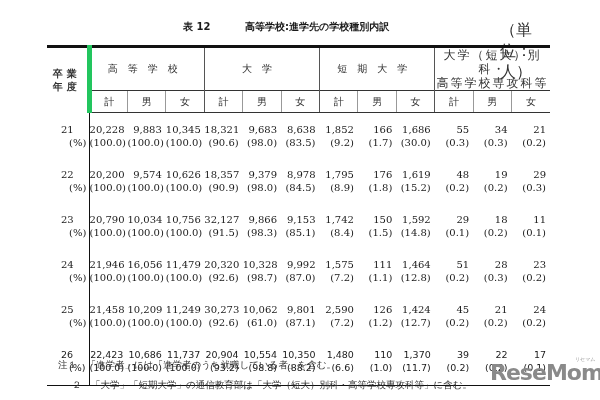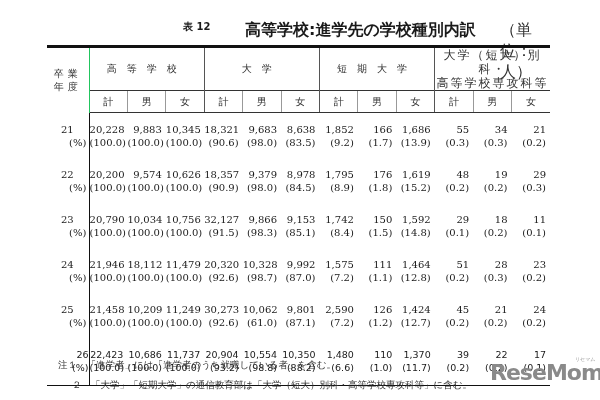--- a/index.html
+++ b/index.html
@@ -2,38 +2,38 @@
 <html><head>
 <meta charset="utf-8">
 <style>
   html, body { margin: 0; padding: 0; }
   body {
     width: 600px; height: 400px; background: #ffffff; position: relative; overflow: hidden;
     font-family: "DejaVu Serif", "Liberation Serif", serif; color: #1a1a1a;
   }
   .title-row { position: absolute; top: 20px; left: 0; width: 500px; height: 16px; font-size: 10px; }
   .table-no { position: absolute; left: 183px; top: 0; font-family: "DejaVu Sans", sans-serif; font-weight: bold; font-size: 10px; }
-  .table-title { position: absolute; left: 245px; top: 0; font-family: "DejaVu Sans", sans-serif; font-weight: bold; font-size: 16px; }
+  .table-title { position: absolute; left: 245px; top: 0; font-family: "DejaVu Sans", sans-serif; font-weight: bold; font-size: 10px; }
   .unit { position: absolute; left: 500px; top: 0; font-size: 16px; color: #333; text-align: right; }
 
   .tbl { position: absolute; left: 47px; top: 45px; width: 503px; border-collapse: collapse; table-layout: fixed; }
   .tbl td, .tbl th { padding: 0; font-weight: normal; }
   .tbl thead tr.r1 th { height: 38px; border-top: 3px solid #111; }
   .tbl thead tr.r2 th { height: 21px; border-top: 1px solid #333; border-bottom: 1px solid #333; font-size: 10px; color: #333; }
-  .tbl .yearhead { border-right: 1px solid #22c55e; font-size: 10px; line-height: 13px; color: #333; letter-spacing: 4px; }
+  .tbl .yearhead { border-right: 5px solid #22c55e; font-size: 10px; line-height: 13px; color: #333; letter-spacing: 4px; font-weight: bold; }
   .tbl .grp { border-left: 1px solid #555; font-size: 10px; letter-spacing: 10px; color: #333; }
   .tbl .grp4 { letter-spacing: 2px; font-size: 12px; line-height: 14px; }
   .tbl .sub { border-left: 1px solid #999; text-align: center; }
   .tbl .sub.gstart { border-left: 1px solid #555; }
   .tbl tbody tr.spacer td { height: 10px; }
   .tbl tbody td.year { border-right: 1px solid #111; font-size: 10px; vertical-align: top; padding-left: 14px; line-height: 13px; }
   .tbl tbody td.year .pct { display: block; padding-left: 8px; }
   .tbl tbody td.num { text-align: right; padding-right: 4px; font-size: 10px; line-height: 13px; vertical-align: top; }
   .tbl tbody tr.row td { height: 45px; }
-  .tbl tbody tr.row.last td { height: 37px; text-align: right; }
+  .tbl tbody tr.row.last td { height: 37px; }
   .tbl tbody tr.row.last td.num, .tbl tbody tr.row.last td.year { font-family: "DejaVu Sans", sans-serif; font-size: 9.5px; }
   .tbl tbody tr.bottom td { border-top: 1.5px solid #111; height: 0; }
   .tbl .num span { display: block; }
 
   .notes { position: absolute; left: 58px; top: 355px; font-size: 9.5px; color: #333; line-height: 20px; }
   .notes .n2 { padding-left: 14px; }
   .logo {
     position: absolute; left: 490px; top: 360px; font-family: "DejaVu Sans", sans-serif; font-weight: bold;
     font-size: 22px; color: #8a8a8a; letter-spacing: -1px;
   }
@@ -116,21 +116,21 @@
         <td class="num">
           <span>1,852</span>
           <span>(9.2)</span>
         </td>
         <td class="num">
           <span>166</span>
           <span>(1.7)</span>
         </td>
         <td class="num">
           <span>1,686</span>
-          <span>(13.9)</span>
+          <span>(30.0)</span>
         </td>
         <td class="num">
           <span>55</span>
           <span>(0.3)</span>
         </td>
         <td class="num">
           <span>34</span>
           <span>(0.3)</span>
         </td>
         <td class="num">
@@ -240,21 +240,21 @@
           <span>(0.1)</span>
         </td>
       </tr>
       <tr class="row">
         <td class="year"><span>24</span><span class="pct">(%)</span></td>
         <td class="num">
           <span>21,946</span>
           <span>(100.0)</span>
         </td>
         <td class="num">
-          <span>18,112</span>
+          <span>16,056</span>
           <span>(100.0)</span>
         </td>
         <td class="num">
           <span>11,479</span>
           <span>(100.0)</span>
         </td>
         <td class="num">
           <span>20,320</span>
           <span>(92.6)</span>
         </td>

